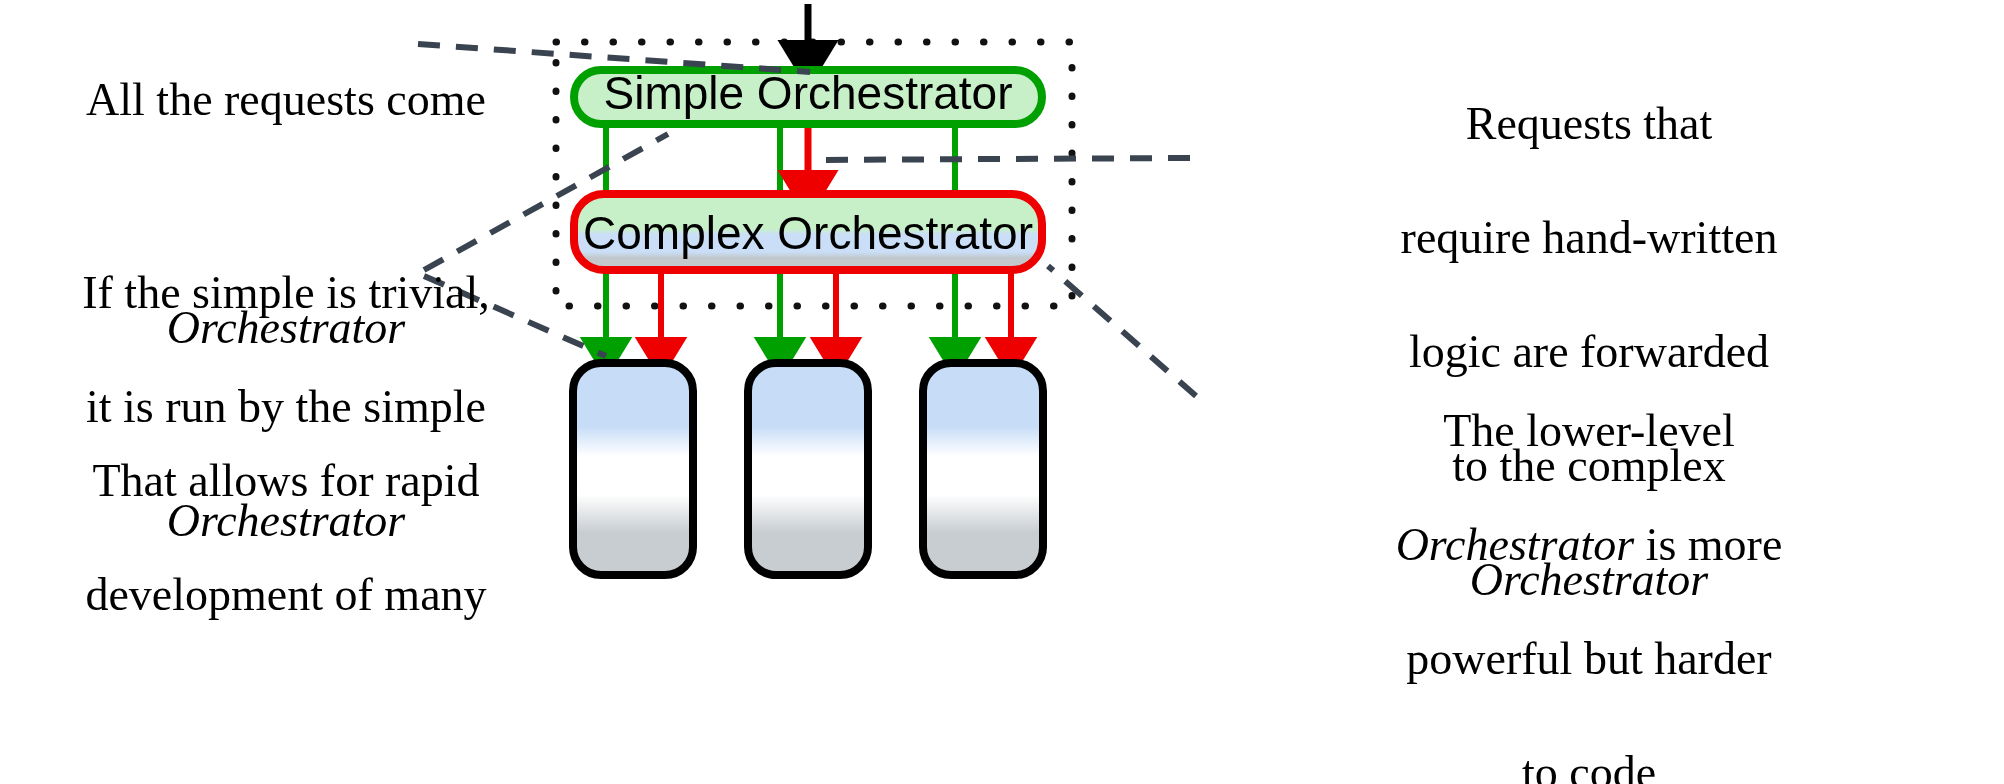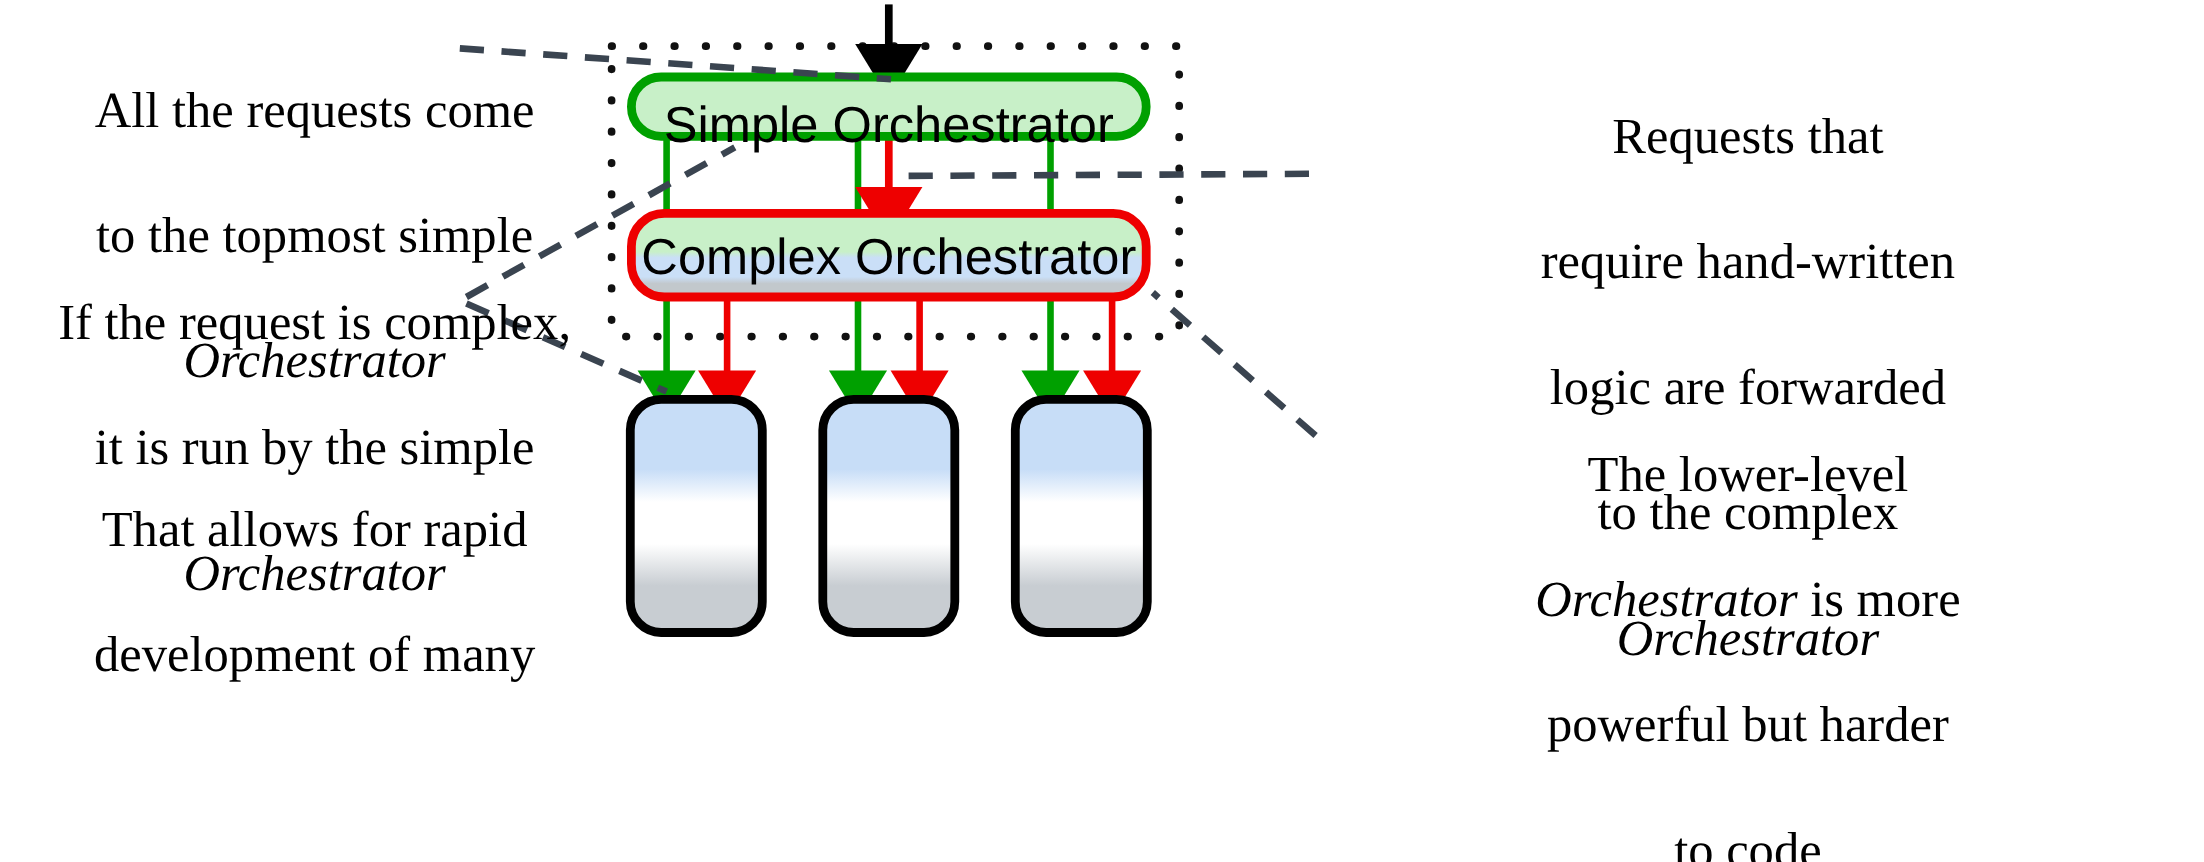--- a/index.html
+++ b/index.html
@@ -46,21 +46,21 @@
     white-space: nowrap;
     pointer-events: none;
   }
   
   #annot-topleft   { left: 6px;    top: 14px;  width: 560px; }
   #annot-midleft   { left: 6px;    top: 207px; width: 560px; }
   #annot-botleft   { left: 6px;    top: 395px; width: 560px; }
   #annot-topright  { left: 1180px; top: 38px;  width: 818px; }
   #annot-botright  { left: 1180px; top: 345px; width: 818px; }
 
-  #label-simple  { left: 572px; top: 88px;  width: 472px; }
+  #label-simple  { left: 572px; top: 68px;  width: 472px; }
   #label-complex { left: 572px; top: 208px; width: 472px; }
 </style>
 </head>
 <body>
 
 <div id="stage">
 
   <svg id="svg-layer" viewBox="0 0 2004 784">
     <defs>
 
@@ -125,26 +125,26 @@
 
     <path d="M 1196 396 L 1048 266" fill="none" stroke="#3a4450" stroke-width="6" stroke-dasharray="22 16"></path>
   </svg>
 
   <div class="box-label" id="label-simple">Simple Orchestrator</div>
 
   <div class="box-label" id="label-complex">Complex Orchestrator</div>
 
   <div class="annot" id="annot-topleft">
     <span>All the requests come</span><br>
-    <span>to the topmost simple</span><br>
+    <br>
     <em>Orchestrator</em>
   </div>
 
   <div class="annot" id="annot-midleft">
-    <span>If the request is complex,</span><br>
+    <span>If the simple is trivial,</span><br>
     <span>it is run by the simple</span><br>
     <em>Orchestrator</em>
   </div>
 
   <div class="annot" id="annot-botleft">
     <span>That allows for rapid</span><br>
     <span>development of many</span><br>
     <br>
     
   </div>

